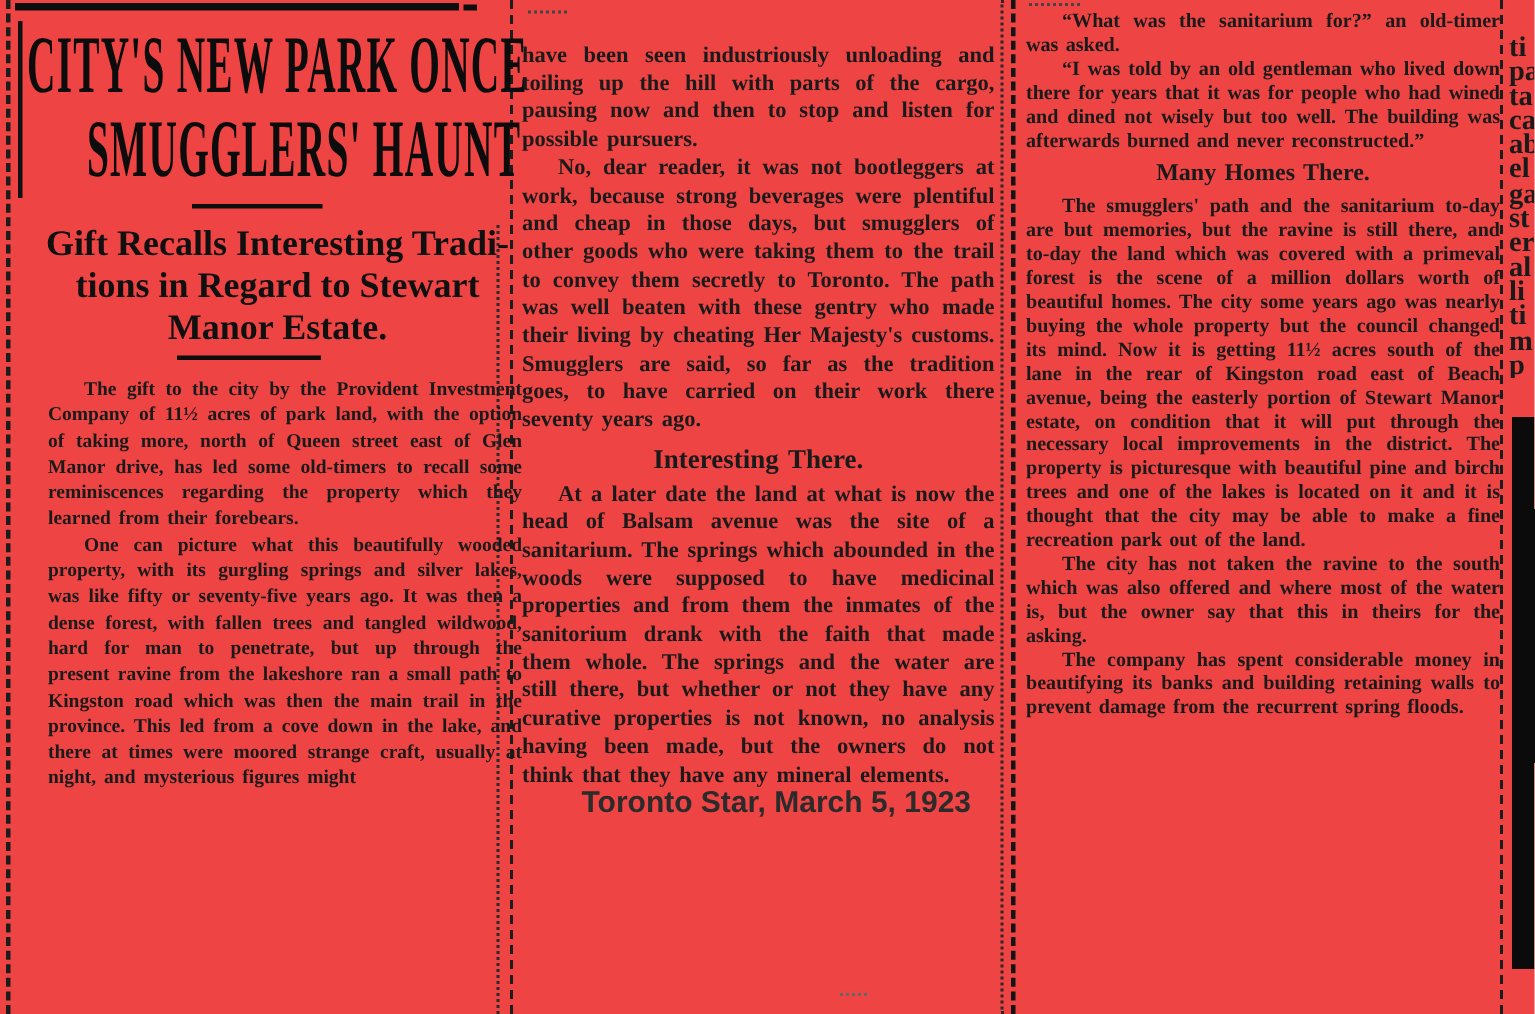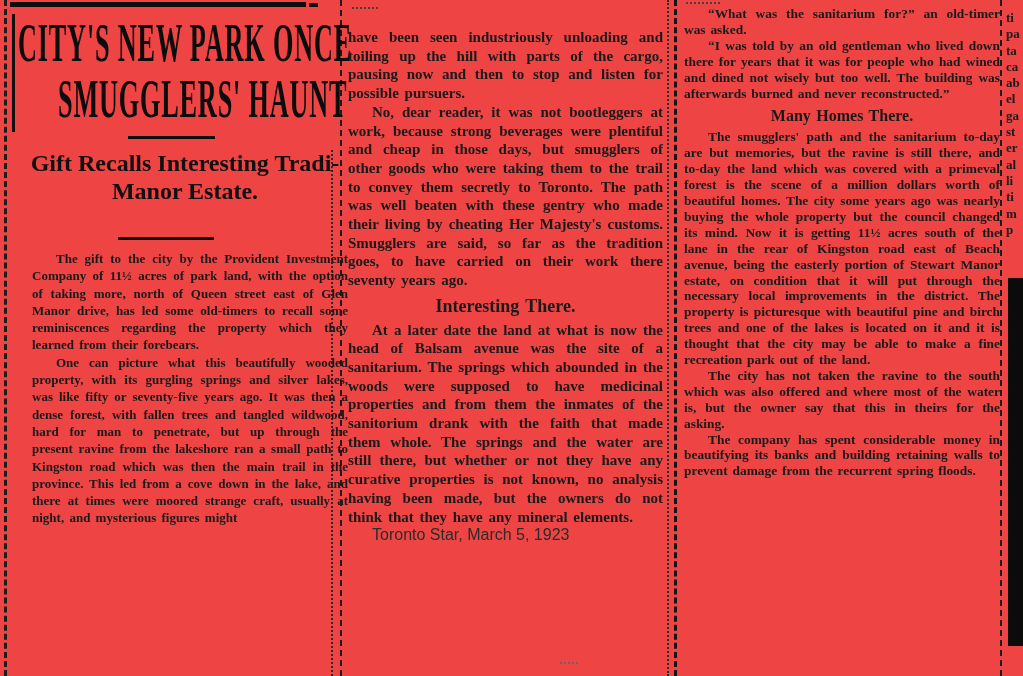--- a/index.html
+++ b/index.html
@@ -56,27 +56,27 @@
   .col3{left:684px;top:6px;width:316px;font-size:13.4px;line-height:15.9px;word-spacing:1.5px;}
   .section-heading{
     font-family:Liberation Serif, serif;
     font-weight:700;text-align:center;text-indent:0;
     margin:7px 0 5px 0;
   }
   .col2 .section-heading{font-size:18px;}
   .col3 .section-heading{font-size:16px;}
   .caption{
     font-family:"Liberation Sans", sans-serif;
-    font-weight:400;font-size:16px;color:#2b2b2b;
-    text-align:left;text-indent:0;margin-top:16px;word-spacing:normal;
+    font-weight:700;font-size:20px;color:#2b2b2b;
+    text-align:center;text-indent:0;margin-top:16px;word-spacing:normal;
   }
   
   .edge-col{
-    position:absolute;left:1006px;top:10px;width:17px;
-    font-weight:700;font-size:13px;line-height:16.3px;
+    position:absolute;left:1006px;top:24px;width:17px;
+    font-weight:700;font-size:19px;line-height:16.3px;
     white-space:nowrap;overflow:hidden;color:#1a1a1a;
   }
   .edge-col span{display:block;}
   .edge-bar{position:absolute;left:1008px;top:278px;width:15px;height:368px;background:#0b0b0b;}
   
   .noise{position:absolute;border-top:2px dotted #444;width:26px;height:0;}
   .n1{left:352px;top:7px;}
   .n2{left:686px;top:2px;width:34px;}
   .n3{left:560px;top:662px;width:18px;border-top-color:#666;}
 </style>
@@ -100,20 +100,21 @@
 
   <div class="noise n1"></div>
   <div class="noise n2"></div>
   <div class="noise n3"></div>
 
   <div class="headline-line hl1">CITY'S NEW PARK ONCE</div>
   <div class="headline-line hl2">SMUGGLERS' HAUNT</div>
 
   <div class="subhead">
     <div>Gift Recalls Interesting Tradi-</div>
+    <div>tions in Regard to Stewart</div>
     <div>Manor  Estate.</div>
   </div>
 
   <div class="col col1">
     <p>The gift to the city by the Provident Investment Company of 11½ acres of park land, with the option of taking more, north of Queen street east of Glen Manor drive, has led some old-timers to recall some reminiscences regarding the property which they learned from their forebears.</p>
     <p>One can picture what this beautifully wooded property, with its gurgling springs and silver lakes, was like fifty or seventy-five years ago. It was then a dense forest, with fallen trees and tangled wildwood, hard for man to penetrate, but up through the present ravine from the lakeshore ran a small path to Kingston road which was then the main trail in the province. This led from a cove down in the lake, and there at times were moored strange craft, usually at night, and mysterious figures might</p>
   </div>
 
   <div class="col col2">
     <p class="no-indent">have been seen industriously unloading and toiling up the hill with parts of the cargo, pausing now and then to stop and listen for possible pursuers.</p>

